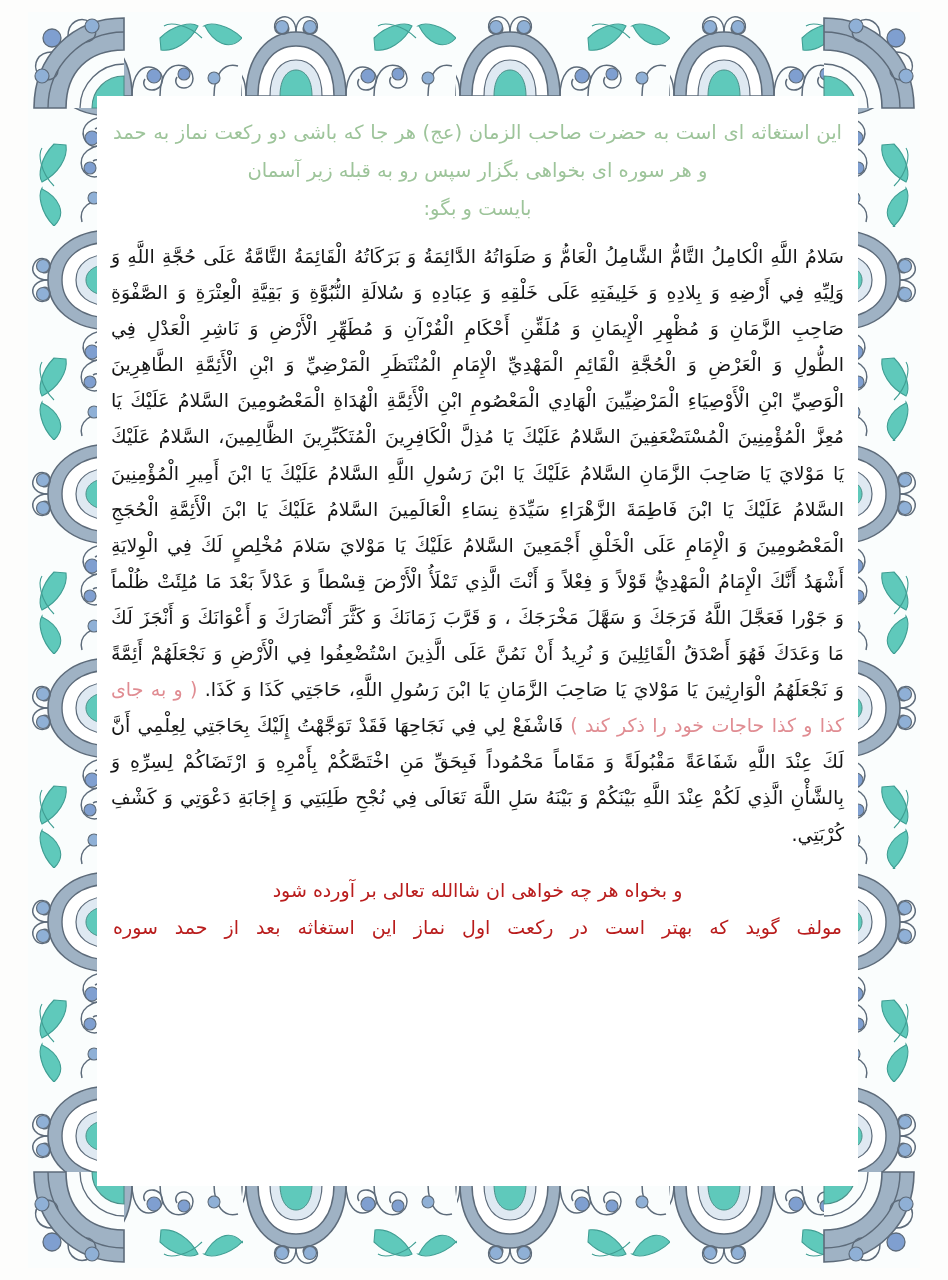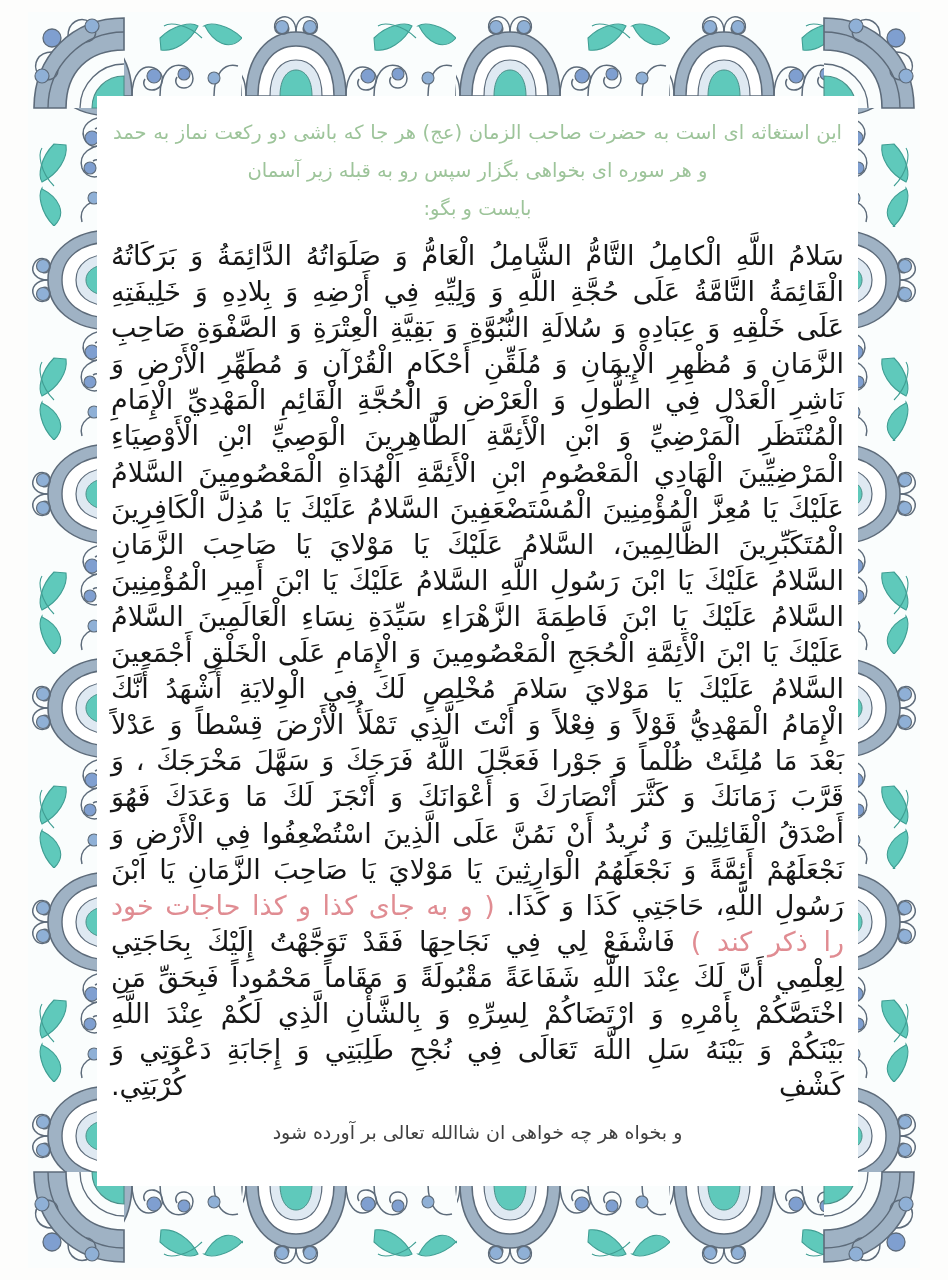--- a/index.html
+++ b/index.html
@@ -45,38 +45,38 @@
     letter-spacing:0px;
     direction:rtl;
     text-align:justify;
     text-align-last:center;
     margin:8px 4px 4px 4px;
     font-family:"DejaVu Sans", sans-serif;
   }
   .intro .last{display:block;}
   .arabic{
     color:#161616;
-    font-size:27px;
+    font-size:19px;
     line-height:36.1px;
     direction:rtl;
     text-align:justify;
     text-align-last:justify;
     margin:10px 2px 0 2px;
     font-family:"DejaVu Sans", sans-serif;
     word-spacing:1px;
   }
   .redinline{color:#e08c92;}
   .outro{
-    color:#404040;
+    color:#b91c1c;
     font-size:19px;
     line-height:37px;
     direction:rtl;
     text-align:justify;
     text-align-last:center;
-    margin:10px 4px 0 4px;
+    margin:20px 4px 0 4px;
     font-family:"DejaVu Sans", sans-serif;
   }
   .outro .centered{display:block;text-align:center;text-align-last:center;}
   .outro .justified{display:block;text-align:justify;text-align-last:justify;}
   .outro .lastline{display:block;text-align:justify;text-align-last:justify;}
 </style>
 </head>
 <body>
 
 <div class="page">
@@ -215,17 +215,18 @@
         <span>فِي الْأَرْضِ وَ نَجْعَلَهُمْ أَئِمَّةً وَ نَجْعَلَهُمُ الْوَارِثِينَ يَا مَوْلايَ يَا صَاحِبَ الزَّمَانِ يَا ابْنَ</span>
         <span>رَسُولِ اللَّهِ، حَاجَتِي كَذَا وَ كَذَا.</span>
         <span class="redinline">( و به جای کذا و کذا حاجات خود را ذکر کند )</span>
         <span>فَاشْفَعْ لِي فِي نَجَاحِهَا فَقَدْ تَوَجَّهْتُ إِلَيْكَ بِحَاجَتِي لِعِلْمِي أَنَّ لَكَ عِنْدَ اللَّهِ شَفَاعَةً مَقْبُولَةً</span>
         <span>وَ مَقَاماً مَحْمُوداً فَبِحَقِّ مَنِ اخْتَصَّكُمْ بِأَمْرِهِ وَ ارْتَضَاكُمْ لِسِرِّهِ وَ بِالشَّأْنِ الَّذِي لَكُمْ</span>
         <span>عِنْدَ اللَّهِ بَيْنَكُمْ وَ بَيْنَهُ سَلِ اللَّهَ تَعَالَى فِي نُجْحِ طَلِبَتِي وَ إِجَابَةِ دَعْوَتِي وَ كَشْفِ كُرْبَتِي.</span>
       </div>
 
       <div class="outro">
         <span class="centered">و بخواه هر چه خواهی ان شاالله تعالی بر آورده شود</span>
+        <span class="justified">مولف گوید که بهتر است در رکعت اول نماز این استغاثه بعد از حمد سوره</span>
       </div>
 
     </div>
   </div>
 </div>
 
 </body></html>

